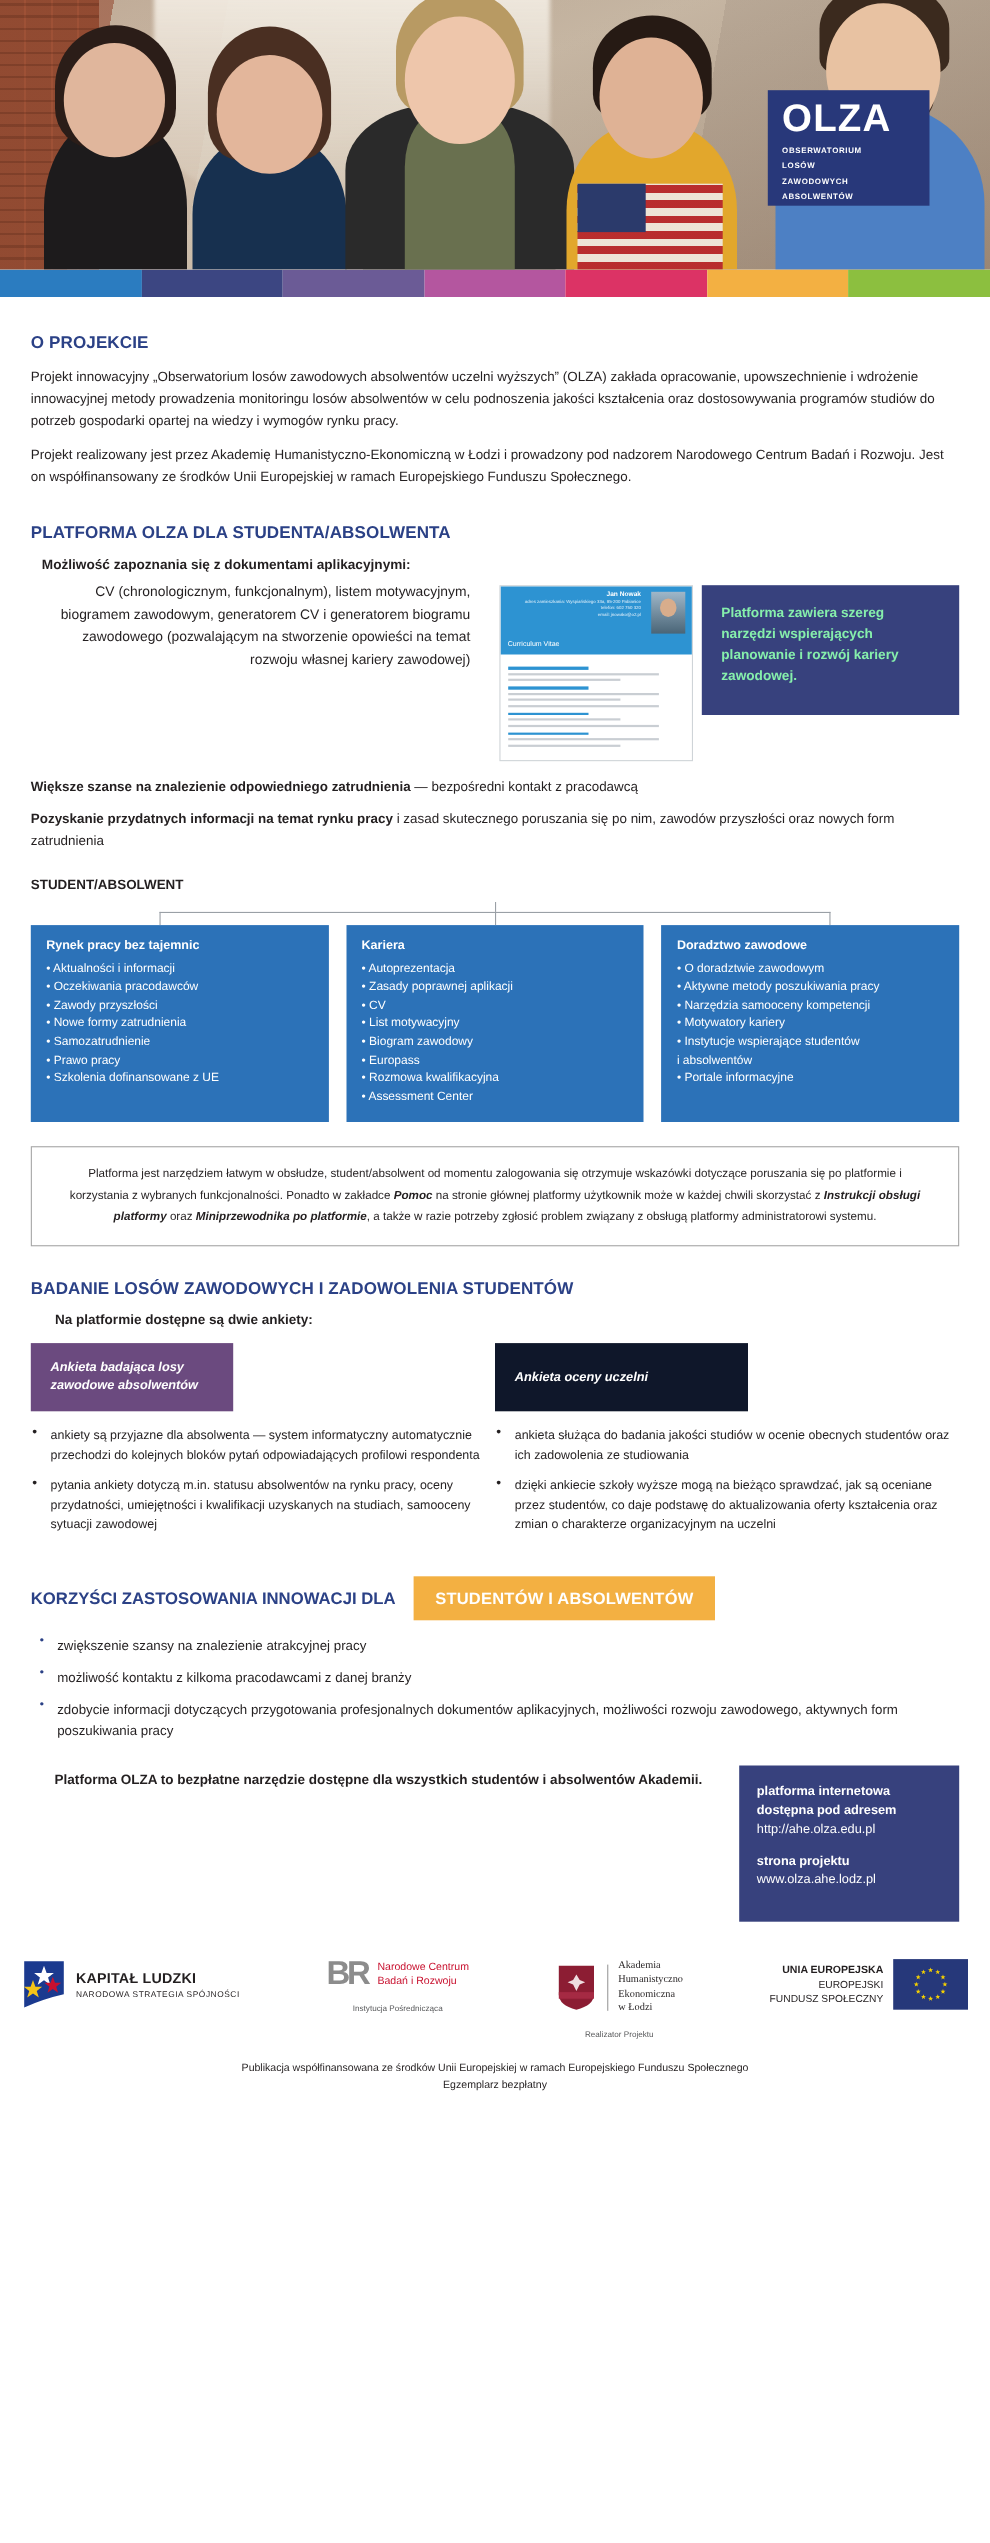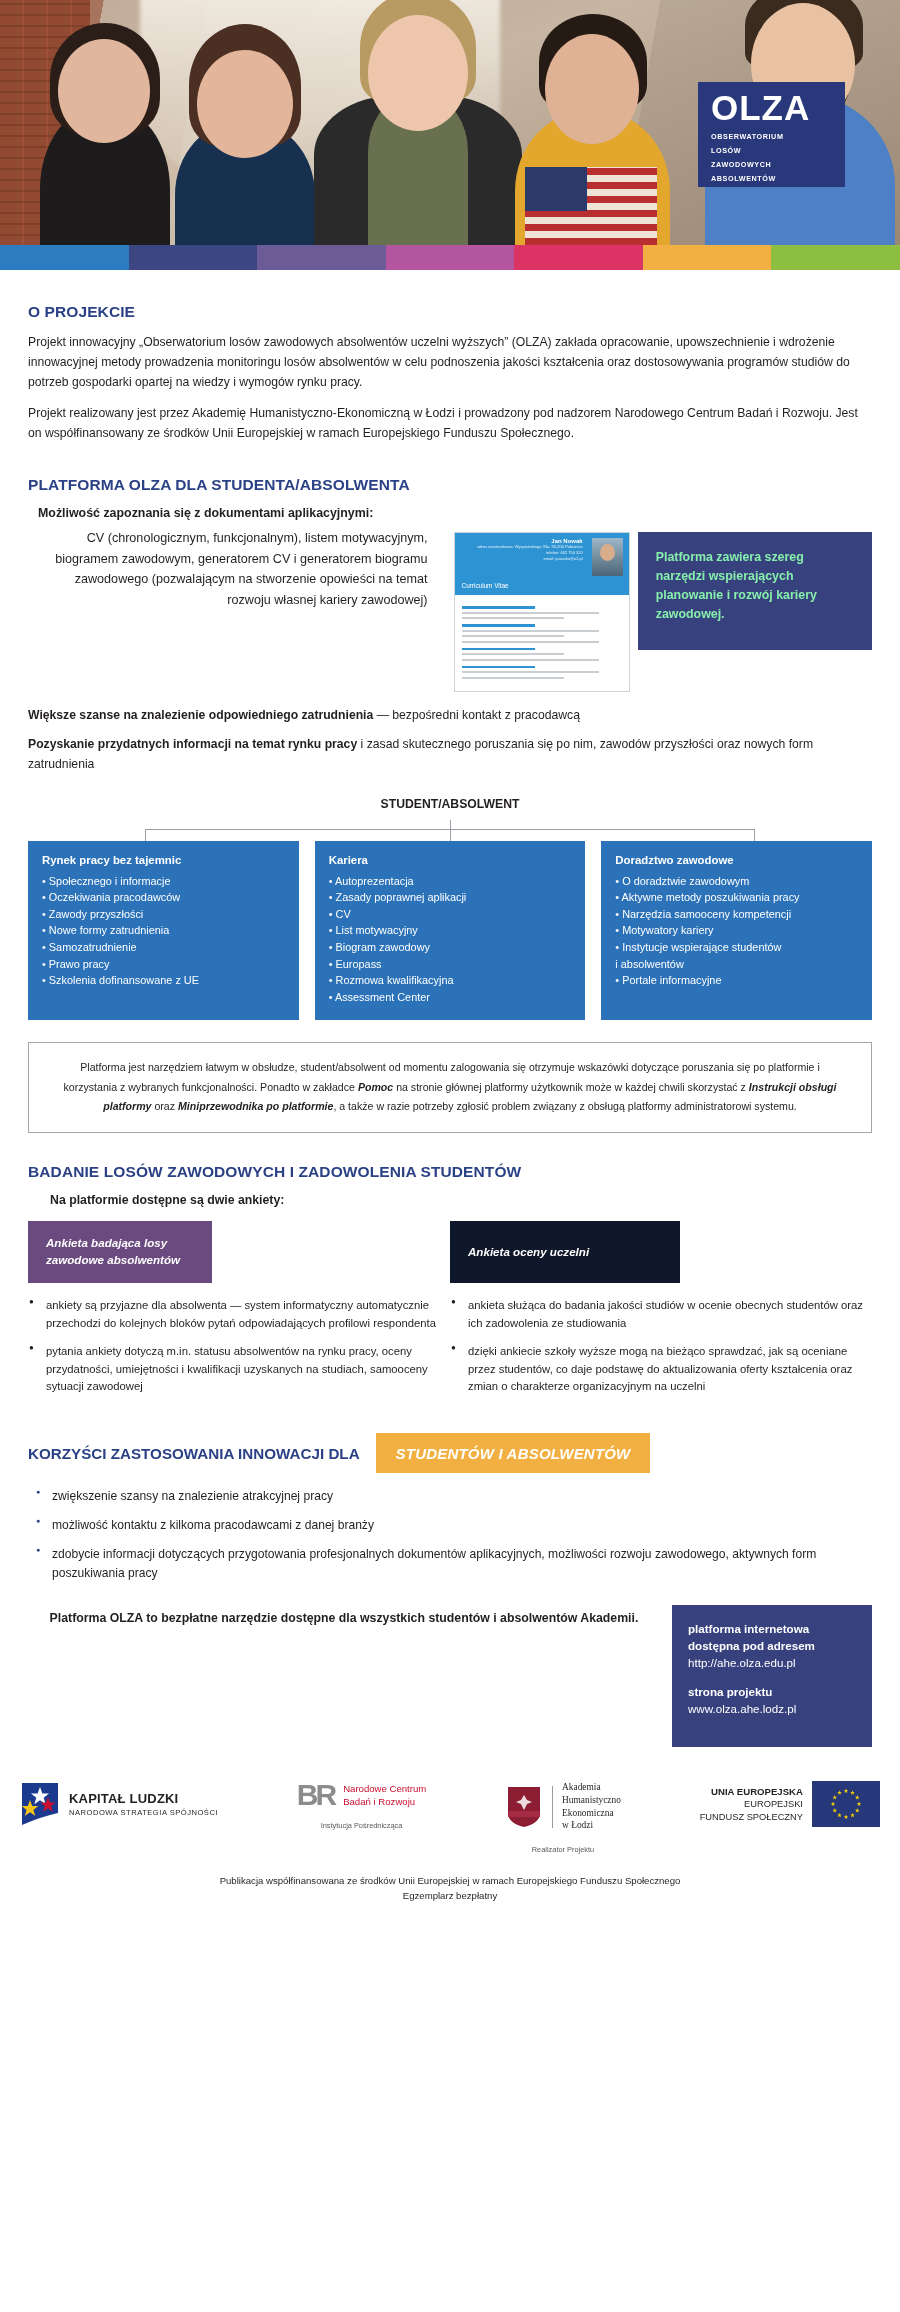--- a/index.html
+++ b/index.html
@@ -125,21 +125,21 @@
     margin-top: 4px;
   }
 
   
   .emph { font-size: 12.2px; line-height: 1.62; margin-bottom: 9px; }
   .emph b { font-weight: bold; }
   .s-emph { padding-top: 14px; }
 
   
   .diagram { margin-top: 22px; position: relative; }
-  .diag-title { text-align: center; font-size: 12.2px; font-weight: bold; margin-bottom: 9px; }
+  .diag-title { font-size: 12.2px; font-weight: bold; margin-bottom: 9px; }
   .connectors { position: relative; height: 20px; margin: 0 auto; width: 610px; }
   .connectors .h { position: absolute; left: 0; right: 0; top: 9px; height: 1px; background: #9aa0a6; }
   .connectors .vc { position: absolute; top: 0; left: 50%; width: 1px; height: 9px; background: #9aa0a6; }
   .connectors .vl { position: absolute; top: 9px; left: 0; width: 1px; height: 12px; background: #9aa0a6; }
   .connectors .vm { position: absolute; top: 9px; left: 50%; width: 1px; height: 12px; background: #9aa0a6; }
   .connectors .vr { position: absolute; top: 9px; right: 0; width: 1px; height: 12px; background: #9aa0a6; }
   .cards { display: flex; gap: 16px; margin-top: 1px; }
   .card {
     background: #2c72b8; color: #ffffff; flex: 1 1 0; padding: 13px 14px 15px 14px;
     min-height: 152px;
@@ -175,21 +175,21 @@
     content: "\25CF"; position: absolute; left: 1px; top: -1px; font-size: 8px; color: #231f20;
   }
 
   
   .s-benefits { padding-top: 26px; }
   .ben-head { display: flex; align-items: stretch; height: 40px; }
   .ben-head h2 {
     color: #2b4186; font-size: 15.2px; font-weight: bold; align-self: center; margin: 0 16px 0 0;
   }
   .ben-banner {
-    background: #f3b042; color: #ffffff; font-size: 15px; font-weight: bold; font-style: italic;
+    background: #f3b042; color: #ffffff; font-size: 15px; font-weight: bold; 
     display: flex; align-items: center; padding: 0 20px; letter-spacing: .2px;
   }
   .ben-list { list-style: none; margin-top: 14px; padding-left: 8px; }
   .ben-list li {
     font-size: 12.1px; line-height: 1.56; margin-bottom: 10px;
     padding-left: 16px; position: relative;
   }
   .ben-list li::before {
     content: "\25CF"; position: absolute; left: 0; top: 0; font-size: 7px; color: #2b4186;
   }
@@ -353,21 +353,21 @@
         <div class="vc"></div>
           <div class="h"></div>
         <div class="vl"></div>
           <div class="vm"></div>
           <div class="vr"></div>
       </div>
       <div class="cards">
         <div class="card">
           <h4>Rynek pracy bez tajemnic</h4>
           <ul>
-            <li>• Społecznego i informacje</li>
+            <li>• Aktualności i informacji</li>
             <li>• Oczekiwania pracodawców</li>
             <li>• Zawody przyszłości</li>
             <li>• Nowe formy zatrudnienia</li>
             <li>• Samozatrudnienie</li>
             <li>• Prawo pracy</li>
             <li>• Szkolenia dofinansowane z UE</li>
           </ul>
         </div>
         <div class="card">
           <h4>Kariera</h4>

